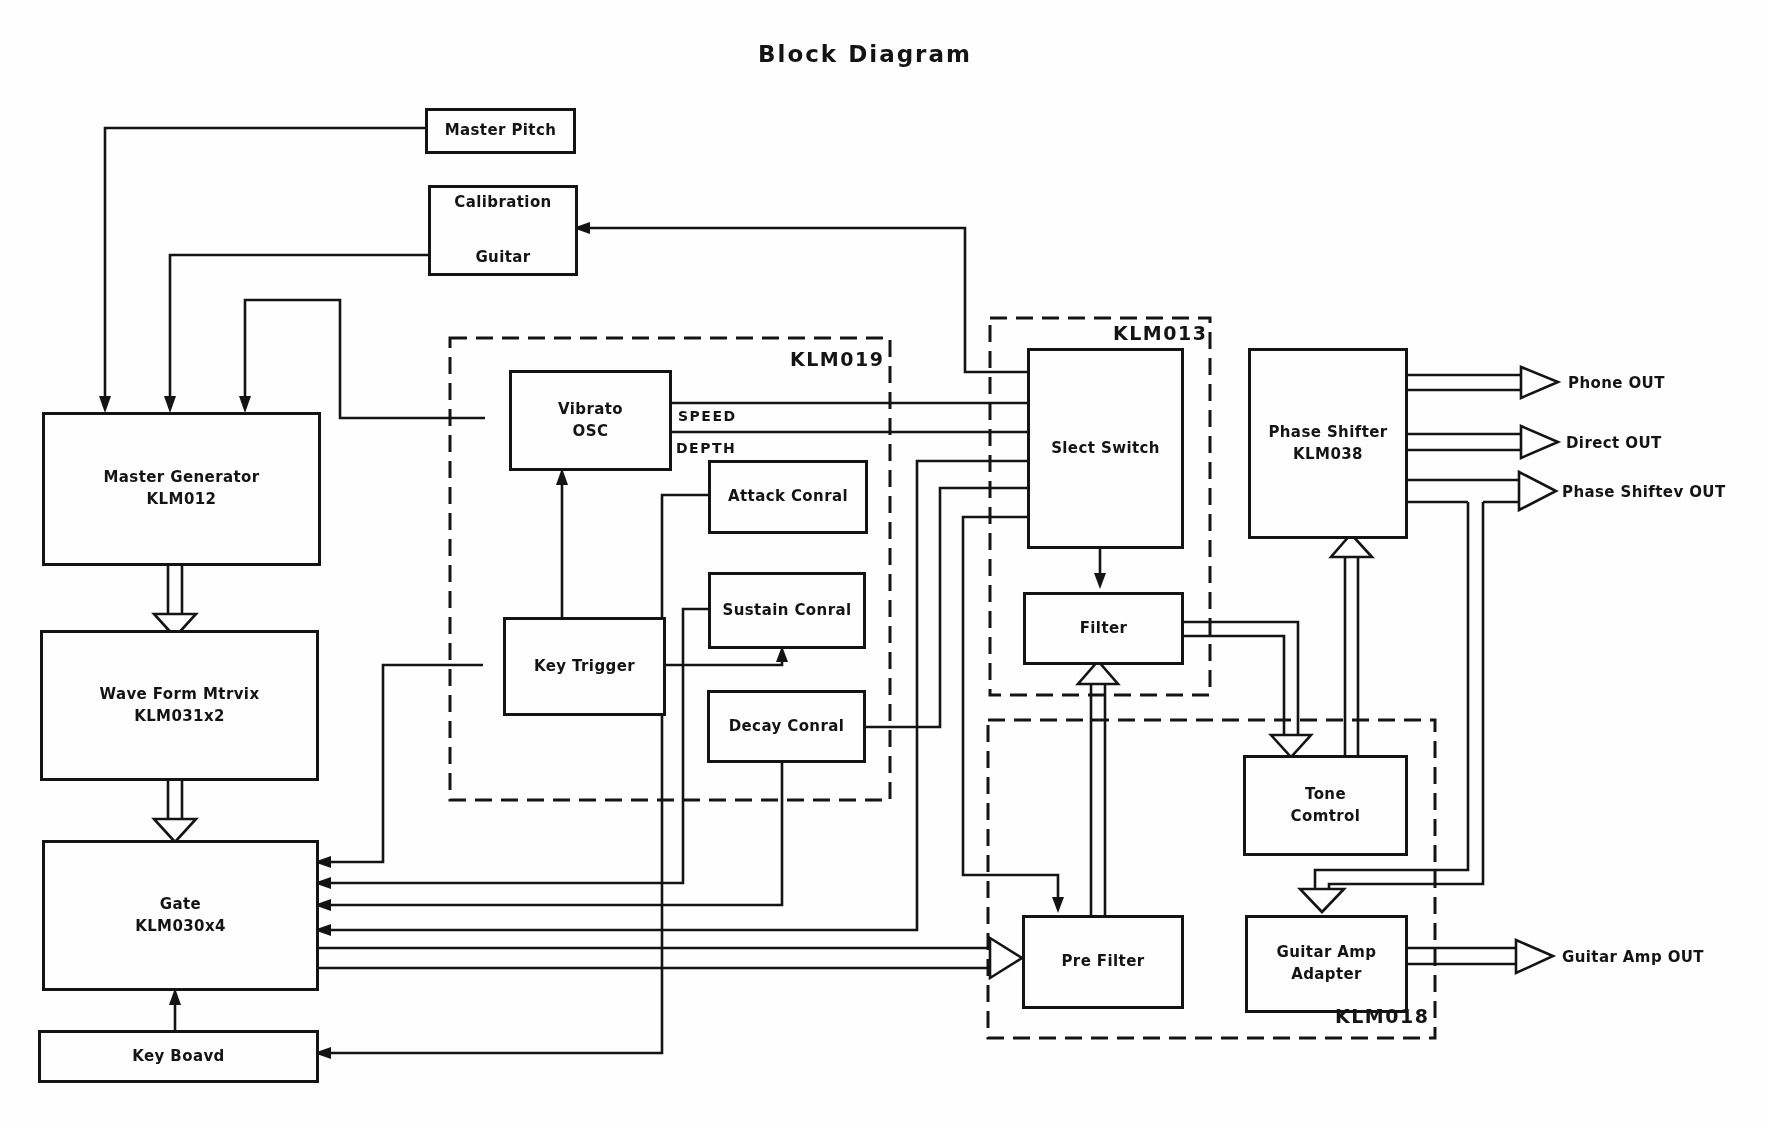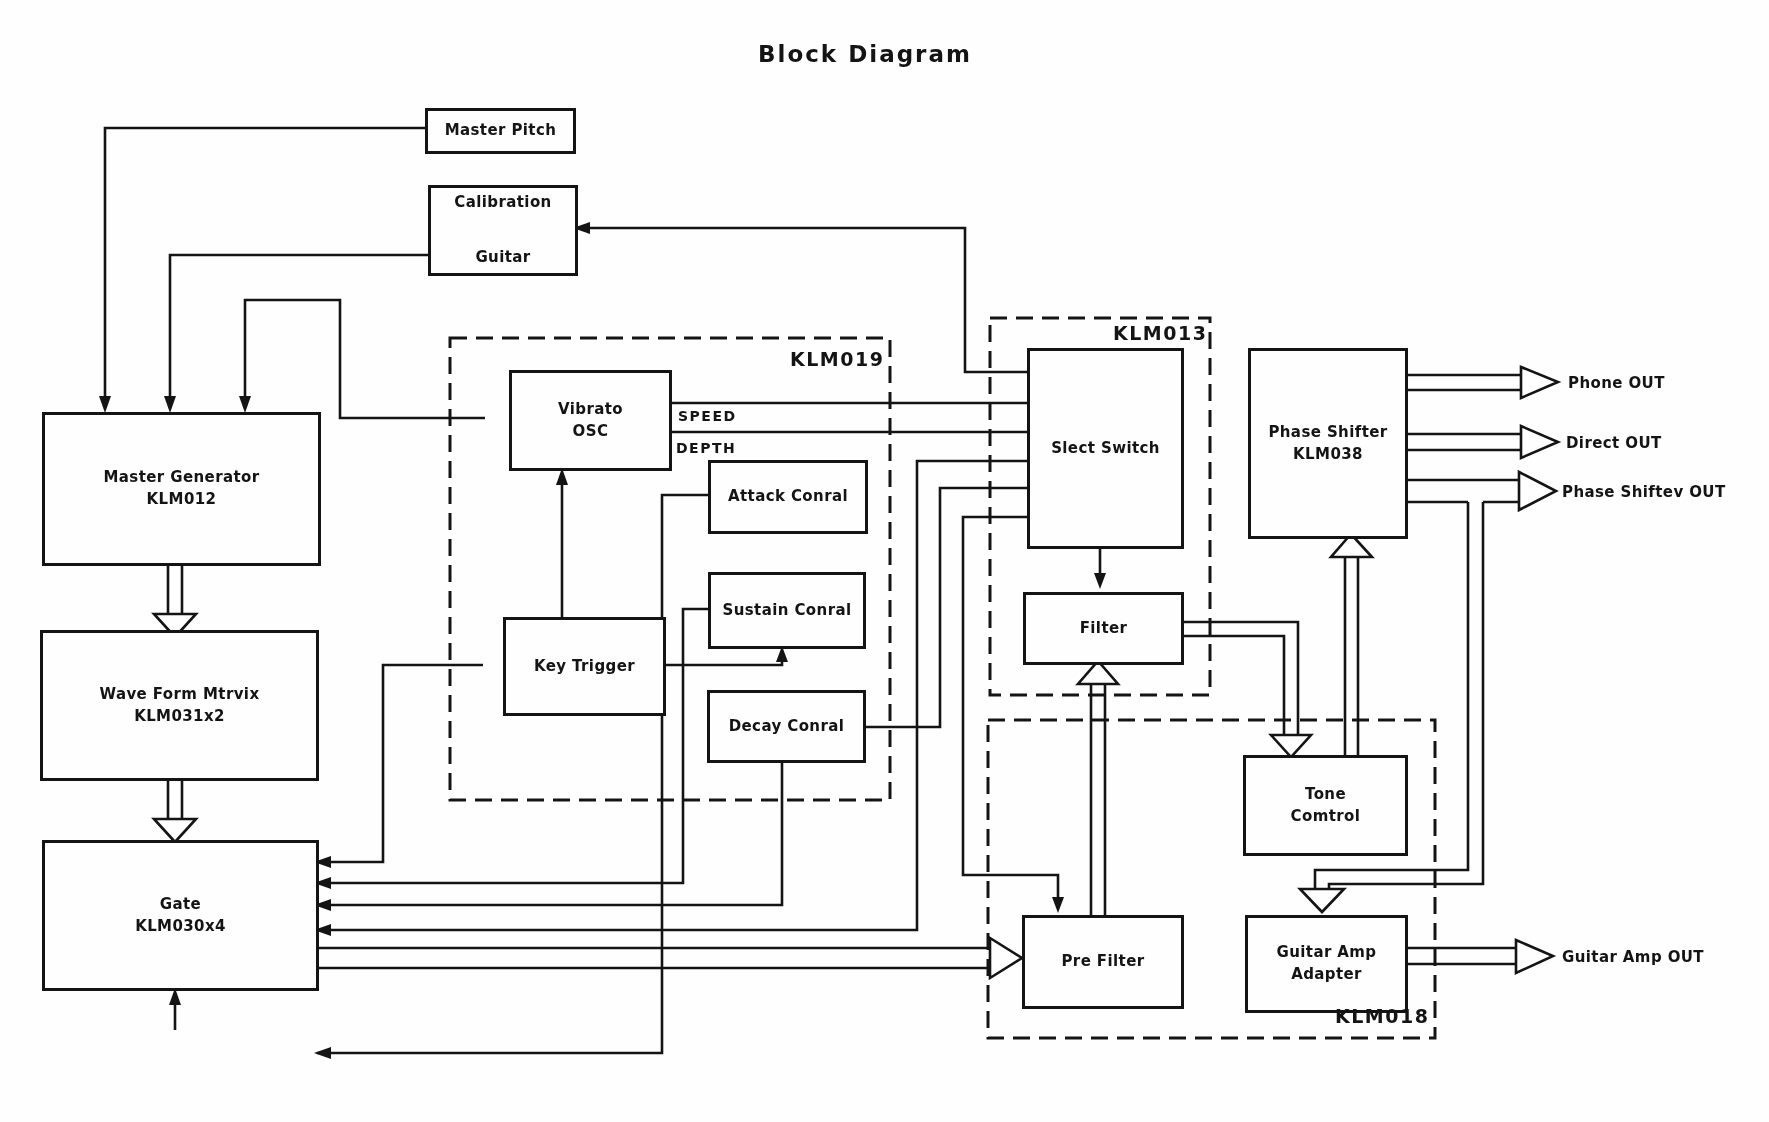--- a/index.html
+++ b/index.html
@@ -193,20 +193,23 @@
   <div class="node" style="left:40px;top:630px;width:273px;height:145px;align-items:center;">
     <span>Wave Form Mtrvix</span>
     <span>KLM031x2</span>
   </div>
 
   <div class="node" style="left:42px;top:840px;width:271px;height:145px;text-align:center;">
     <span>Gate</span>
     <span>KLM030x4</span>
   </div>
 
+  <div class="node" style="left:38px;top:1030px;width:275px;height:47px;">
+    <span>Key Boavd</span>
+  </div>
 
   <div class="node" style="left:485px;top:370px;width:157px;height:95px;margin-left:24px;">
     <span>Vibrato</span>
     <span>OSC</span>
   </div>
 
   <div class="node" style="left:483px;top:617px;width:157px;height:93px;margin-left:20px;">
     <span>Key Trigger</span>
   </div>
 

